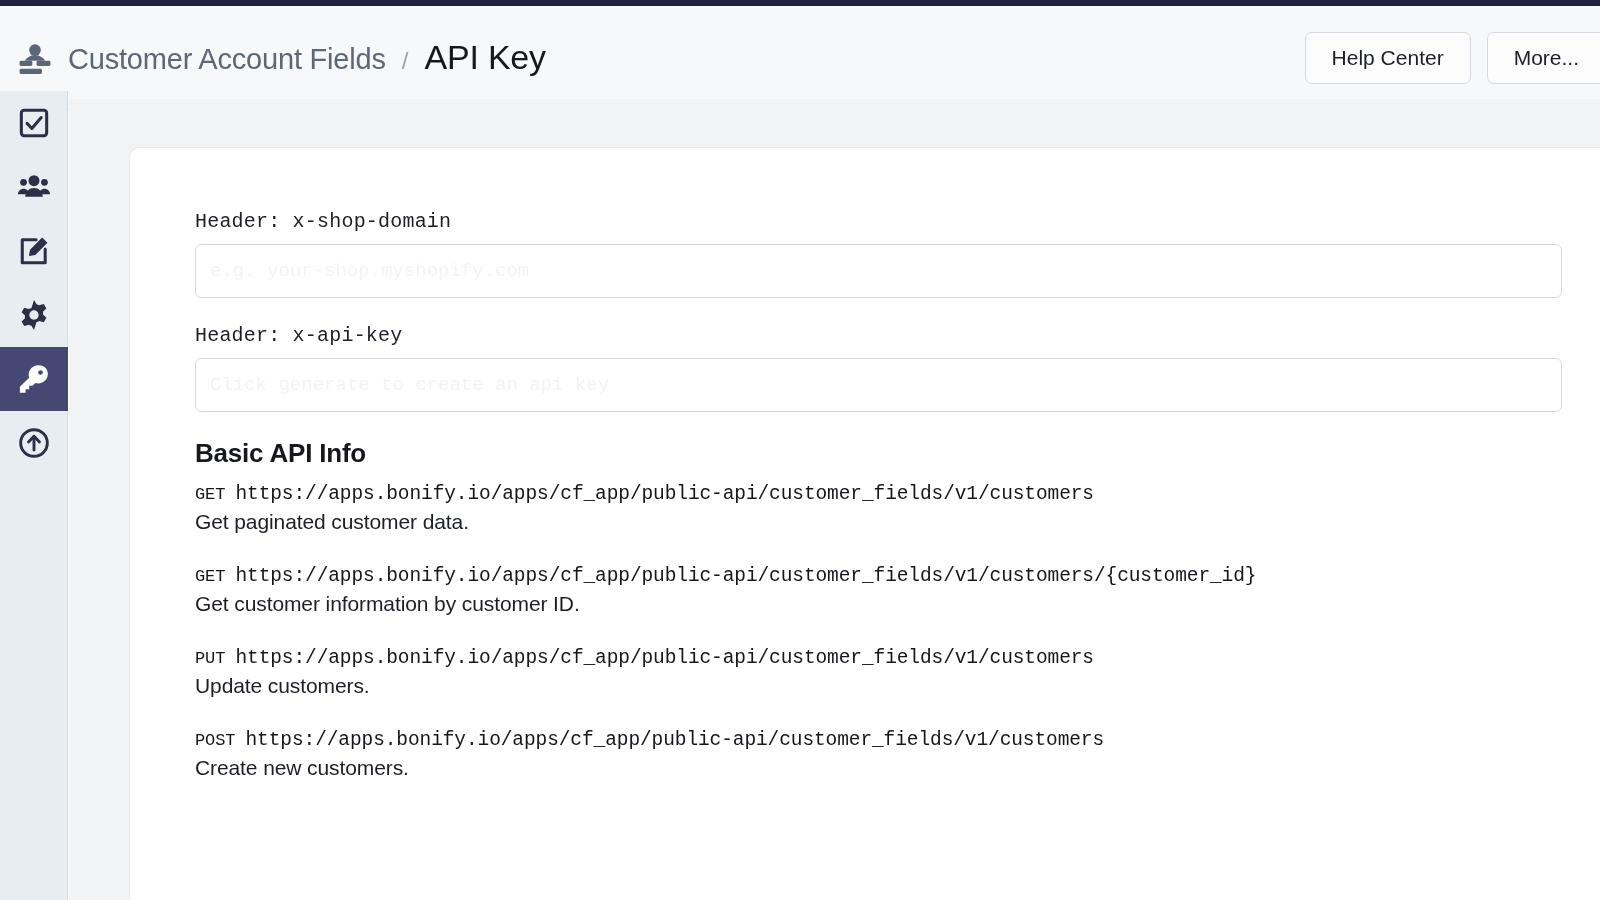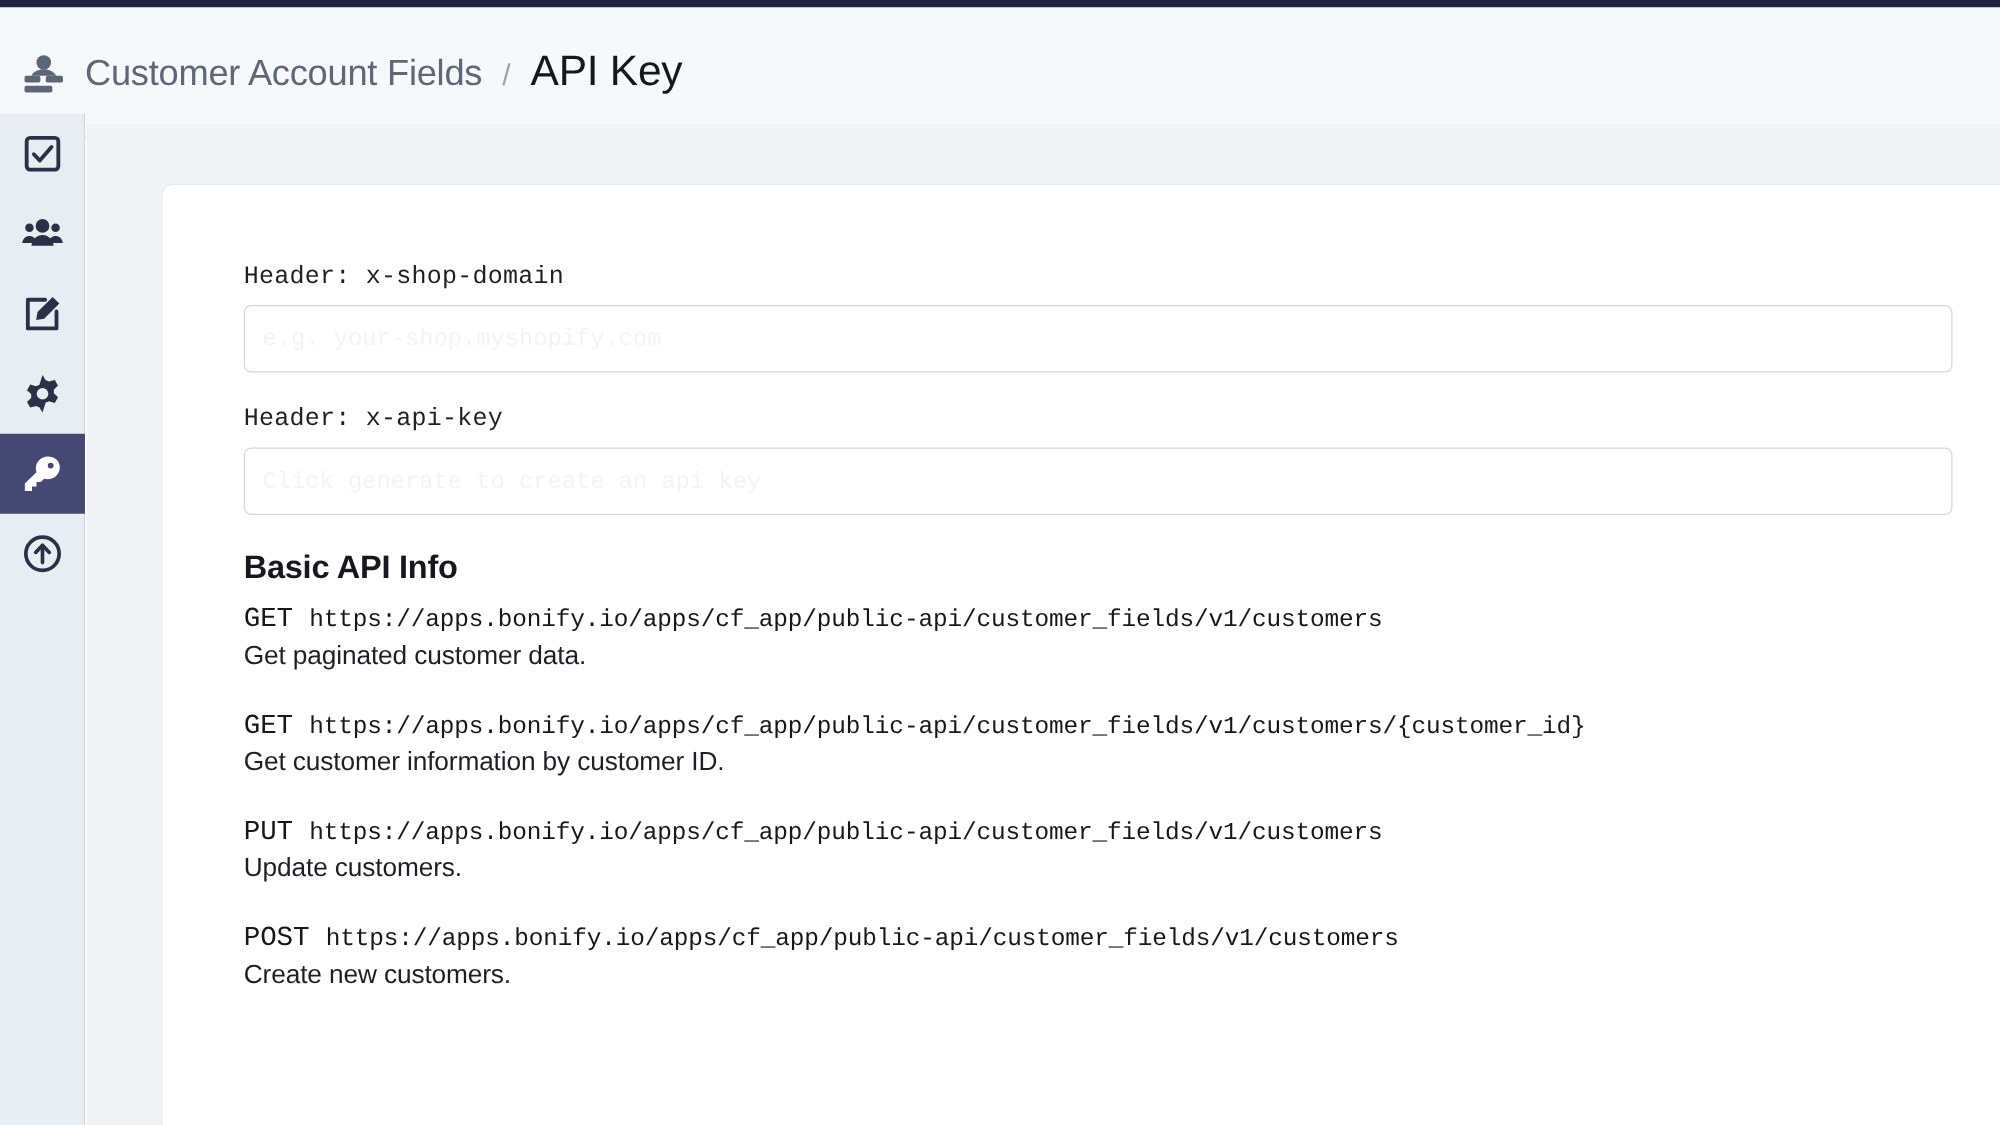--- a/index.html
+++ b/index.html
@@ -158,21 +158,21 @@
   .endpoint { margin-bottom: 31px; }
   .endpoint:last-child { margin-bottom: 0; }
   .endpoint-line {
     font-family: "Liberation Mono", monospace;
     font-size: 19.5px;
     color: #15171c;
     letter-spacing: -0.1px;
     white-space: nowrap;
     margin-bottom: 5px;
   }
-  .endpoint-method { font-size: 22px; }
+  .endpoint-method { font-size: 17px; }
   .endpoint-desc {
     font-size: 21px;
     color: #1c1f25;
     letter-spacing: -0.1px;
   }
 </style>
 </head>
 <body>
 
 <div class="top-strip"></div>
@@ -187,20 +187,24 @@
         <rect x="17.5" y="18.5" width="13" height="5" rx="1.4" fill="#5c6679"></rect>
         <rect x="1.5" y="26" width="21" height="5" rx="1.4" fill="#5c6679"></rect>
       </svg>
     </span>
     <div class="breadcrumb">
       <span class="crumb-app">Customer Account Fields</span>
       <span class="crumb-sep">/</span>
       <span class="crumb-page">API Key</span>
     </div>
   </div>
+  <div class="header-right">
+    <button class="hbtn">Help Center</button>
+    <button class="hbtn hbtn-clipped">More...</button>
+  </div>
 </div>
 
 <div class="sidebar">
 
   <div class="side-item">
     <span>
       <svg viewBox="0 0 24 24" width="32" height="32">
         <rect x="2.5" y="2.5" width="19" height="19" rx="2" fill="none" stroke="#2b3047" stroke-width="2.3"></rect>
         <path d="M6.8 12.3l3.6 3.8 7-8.2" fill="none" stroke="#2b3047" stroke-width="2.3" stroke-linecap="round" stroke-linejoin="round"></path>
       </svg>

